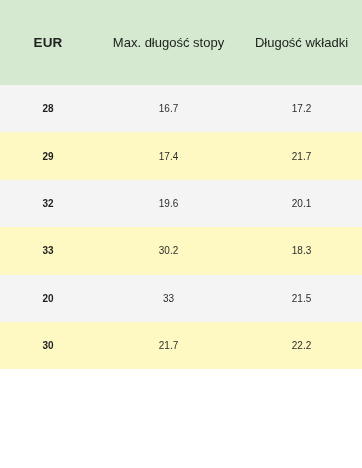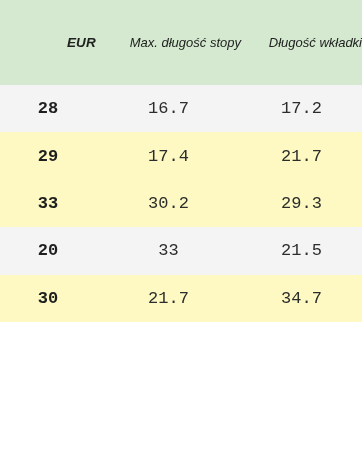--- a/index.html
+++ b/index.html
@@ -23,47 +23,45 @@
 
   
   .size-table thead tr {
     background: #d4e9d0;
     height: 85px;
   }
   .size-table thead th {
     font-size: 13px;
     font-weight: 400;
     color: #20221f;
-    text-align: right;
+    text-align: center;
     vertical-align: middle;
     padding: 0;
     white-space: nowrap;
-    font-style: italic;
   }
   .size-table thead th.col-eur {
     font-weight: 700;
     font-size: 13.5px;
     letter-spacing: 0.2px;
   }
 
   
   .size-table tbody tr {
     height: 47.4px;
   }
   .size-table tbody tr.row-odd  { background: #f4f4f4; }
   .size-table tbody tr.row-even { background: #fef9c3; }
 
   .size-table tbody td {
-    font-size: 17px;
+    font-size: 10px;
     color: #2b2d2b;
     text-align: center;
     vertical-align: middle;
     padding: 0;
     white-space: nowrap;
-    font-family: Liberation Mono, monospace;
   }
   .size-table tbody td.cell-eur {
     font-weight: 700;
     color: #1d1f1d;
   }
 
   
   col.c-eur  { width: 96px; }
   col.c-foot { width: 145px; }
   col.c-ins  { width: 121px; }
@@ -88,29 +86,34 @@
       <tr class="row-odd">
         <td class="cell-eur">28</td>
         <td class="cell-foot">16.7</td>
         <td class="cell-ins">17.2</td>
       </tr>
       <tr class="row-even">
         <td class="cell-eur">29</td>
         <td class="cell-foot">17.4</td>
         <td class="cell-ins">21.7</td>
       </tr>
+      <tr class="row-odd">
+        <td class="cell-eur">32</td>
+        <td class="cell-foot">19.6</td>
+        <td class="cell-ins">20.1</td>
+      </tr>
       <tr class="row-even">
         <td class="cell-eur">33</td>
         <td class="cell-foot">30.2</td>
-        <td class="cell-ins">29.3</td>
+        <td class="cell-ins">18.3</td>
       </tr>
       <tr class="row-odd">
         <td class="cell-eur">20</td>
         <td class="cell-foot">33</td>
         <td class="cell-ins">21.5</td>
       </tr>
       <tr class="row-even">
         <td class="cell-eur">30</td>
         <td class="cell-foot">21.7</td>
-        <td class="cell-ins">34.7</td>
+        <td class="cell-ins">22.2</td>
       </tr>
     </tbody>
 </table>
 
 </body></html>

